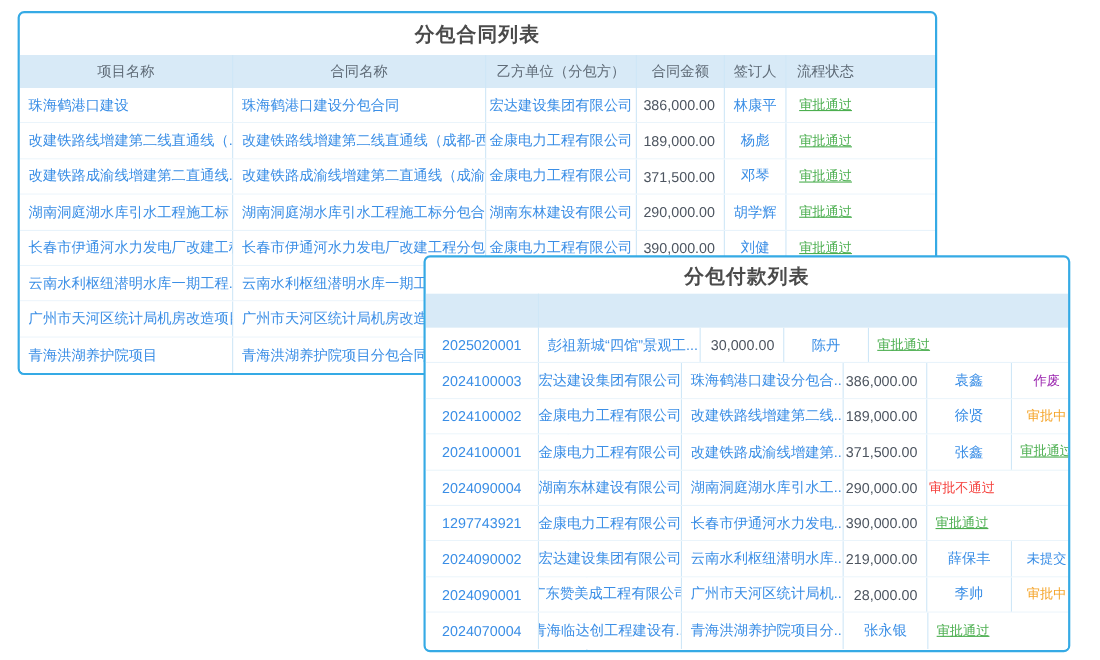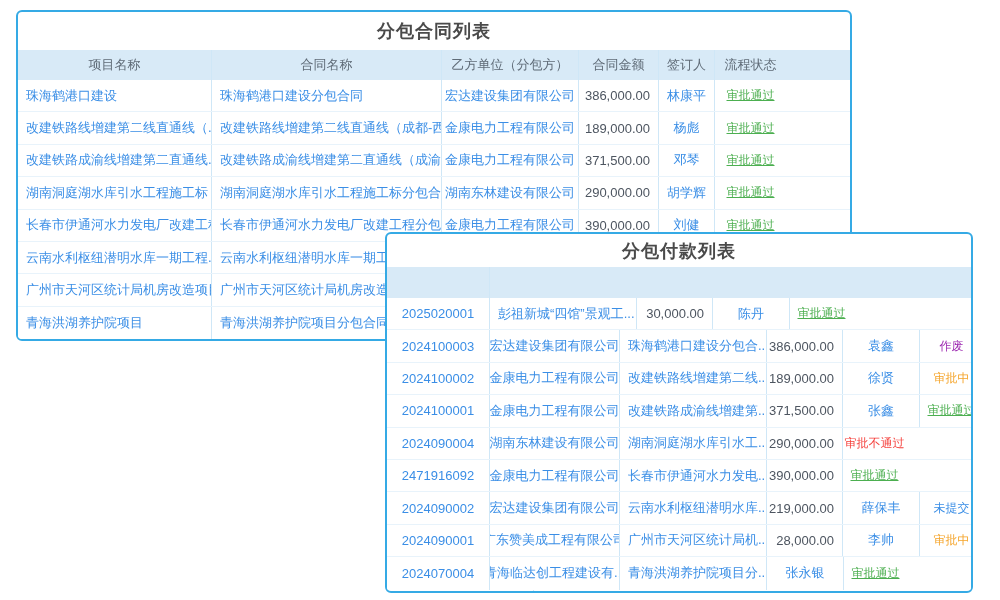--- a/index.html
+++ b/index.html
@@ -168,21 +168,21 @@
           <div class="td align-center status underlined" style="width: 63px; flex: 0 0 63px; color: rgb(76, 175, 80);">审批通过</div>
         </div>
         <div class="tr">
           <div class="td align-center link" style="width: 103px; flex: 0 0 103px;">2024090004</div>
           <div class="td align-center link" style="width: 130px; flex: 0 0 130px;">湖南东林建设有限公司</div>
           <div class="td align-left link" style="width: 147px; flex: 0 0 147px;">湖南洞庭湖水库引水工...</div>
           <div class="td align-right" style="width: 76px; flex: 0 0 76px;">290,000.00</div>
           <div class="td align-center status" style="width: 63px; flex: 0 0 63px; color: rgb(245, 64, 60);">审批不通过</div>
         </div>
         <div class="tr">
-          <div class="td align-center link" style="width: 103px; flex: 0 0 103px;">2471916092</div>
+          <div class="td align-center link" style="width: 103px; flex: 0 0 103px;">1297743921</div>
           <div class="td align-center link" style="width: 130px; flex: 0 0 130px;">金康电力工程有限公司</div>
           <div class="td align-left link" style="width: 147px; flex: 0 0 147px;">长春市伊通河水力发电...</div>
           <div class="td align-right" style="width: 76px; flex: 0 0 76px;">390,000.00</div>
           <div class="td align-center status underlined" style="width: 63px; flex: 0 0 63px; color: rgb(76, 175, 80);">审批通过</div>
         </div>
         <div class="tr">
           <div class="td align-center link" style="width: 103px; flex: 0 0 103px;">2024090002</div>
           <div class="td align-center link" style="width: 130px; flex: 0 0 130px;">宏达建设集团有限公司</div>
           <div class="td align-left link" style="width: 147px; flex: 0 0 147px;">云南水利枢纽潜明水库...</div>
           <div class="td align-right" style="width: 76px; flex: 0 0 76px;">219,000.00</div>

